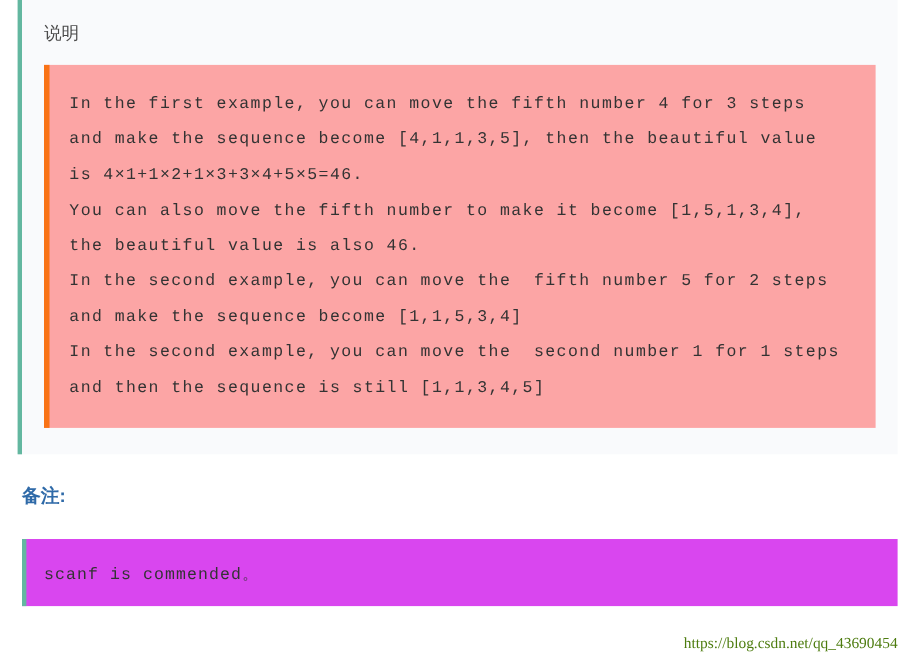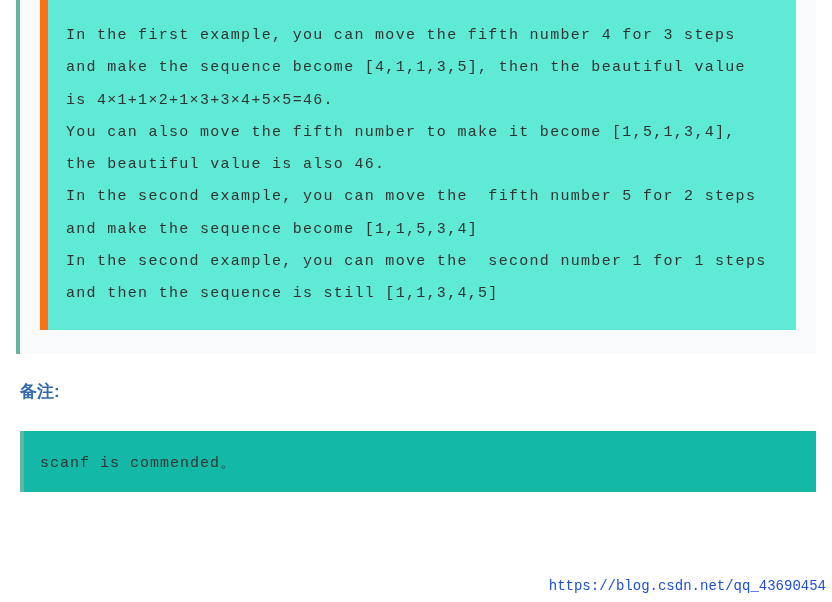--- a/index.html
+++ b/index.html
@@ -17,65 +17,66 @@
     margin: 0 16px 0 16px;
     padding: 0 0 24px 0;
   }
   .section-title {
     color: #4a4a4a;
     font-size: 16px;
     padding: 20px 0 18px 20px;
     font-weight: 400;
   }
   .inner-box {
-    background: #5eead4;
-    border-left: 8px solid #f97316;
+    background: #fca5a5;
+    border-left: 5px solid #f97316;
     margin: 0 20px 0 20px;
     padding: 20px 24px 20px 18px;
   }
   .code-text {
     font-family: "Courier New", Courier, monospace;
     font-size: 15px;
     color: #333;
     line-height: 2.15;
     letter-spacing: 1.3px;
     white-space: pre-wrap;
     word-break: break-word;
   }
   .remark-title {
     color: #2f6aa8;
     font-size: 17px;
     font-weight: 600;
     margin: 26px 0 28px 20px;
   }
   .remark-box {
-    background: #14b8a6;
+    background: #d946ef;
     border-left: 4px solid #63b7a0;
     margin: 0 16px 0 20px;
     padding: 22px 20px 20px 16px;
   }
   .remark-text {
     font-family: "Courier New", Courier, monospace;
     font-size: 15px;
     color: #333;
     letter-spacing: 1px;
   }
   .watermark {
     position: absolute;
     bottom: 8px;
-    right: 6px;
-    color: #1d4ed8;
+    right: 16px;
+    color: #4d7c0f;
     font-size: 14px;
-    font-family: Liberation Mono, monospace;
+    font-family: Liberation Serif, serif;
   }
 </style>
 </head>
 <body>
 
 <div class="outer-box">
+  <div class="section-title">说明</div>
   <div class="inner-box">
     <div class="code-text">In the first example, you can move the fifth number 4 for 3 steps and make the sequence become [4,1,1,3,5], then the beautiful value is 4×1+1×2+1×3+3×4+5×5=46.
 You can also move the fifth number to make it become [1,5,1,3,4], the beautiful value is also 46.
 In the second example, you can move the  fifth number 5 for 2 steps and make the sequence become [1,1,5,3,4]
 In the second example, you can move the  second number 1 for 1 steps and then the sequence is still [1,1,3,4,5]</div>
   </div>
 </div>
 
 <div class="remark-title">备注:</div>
 

